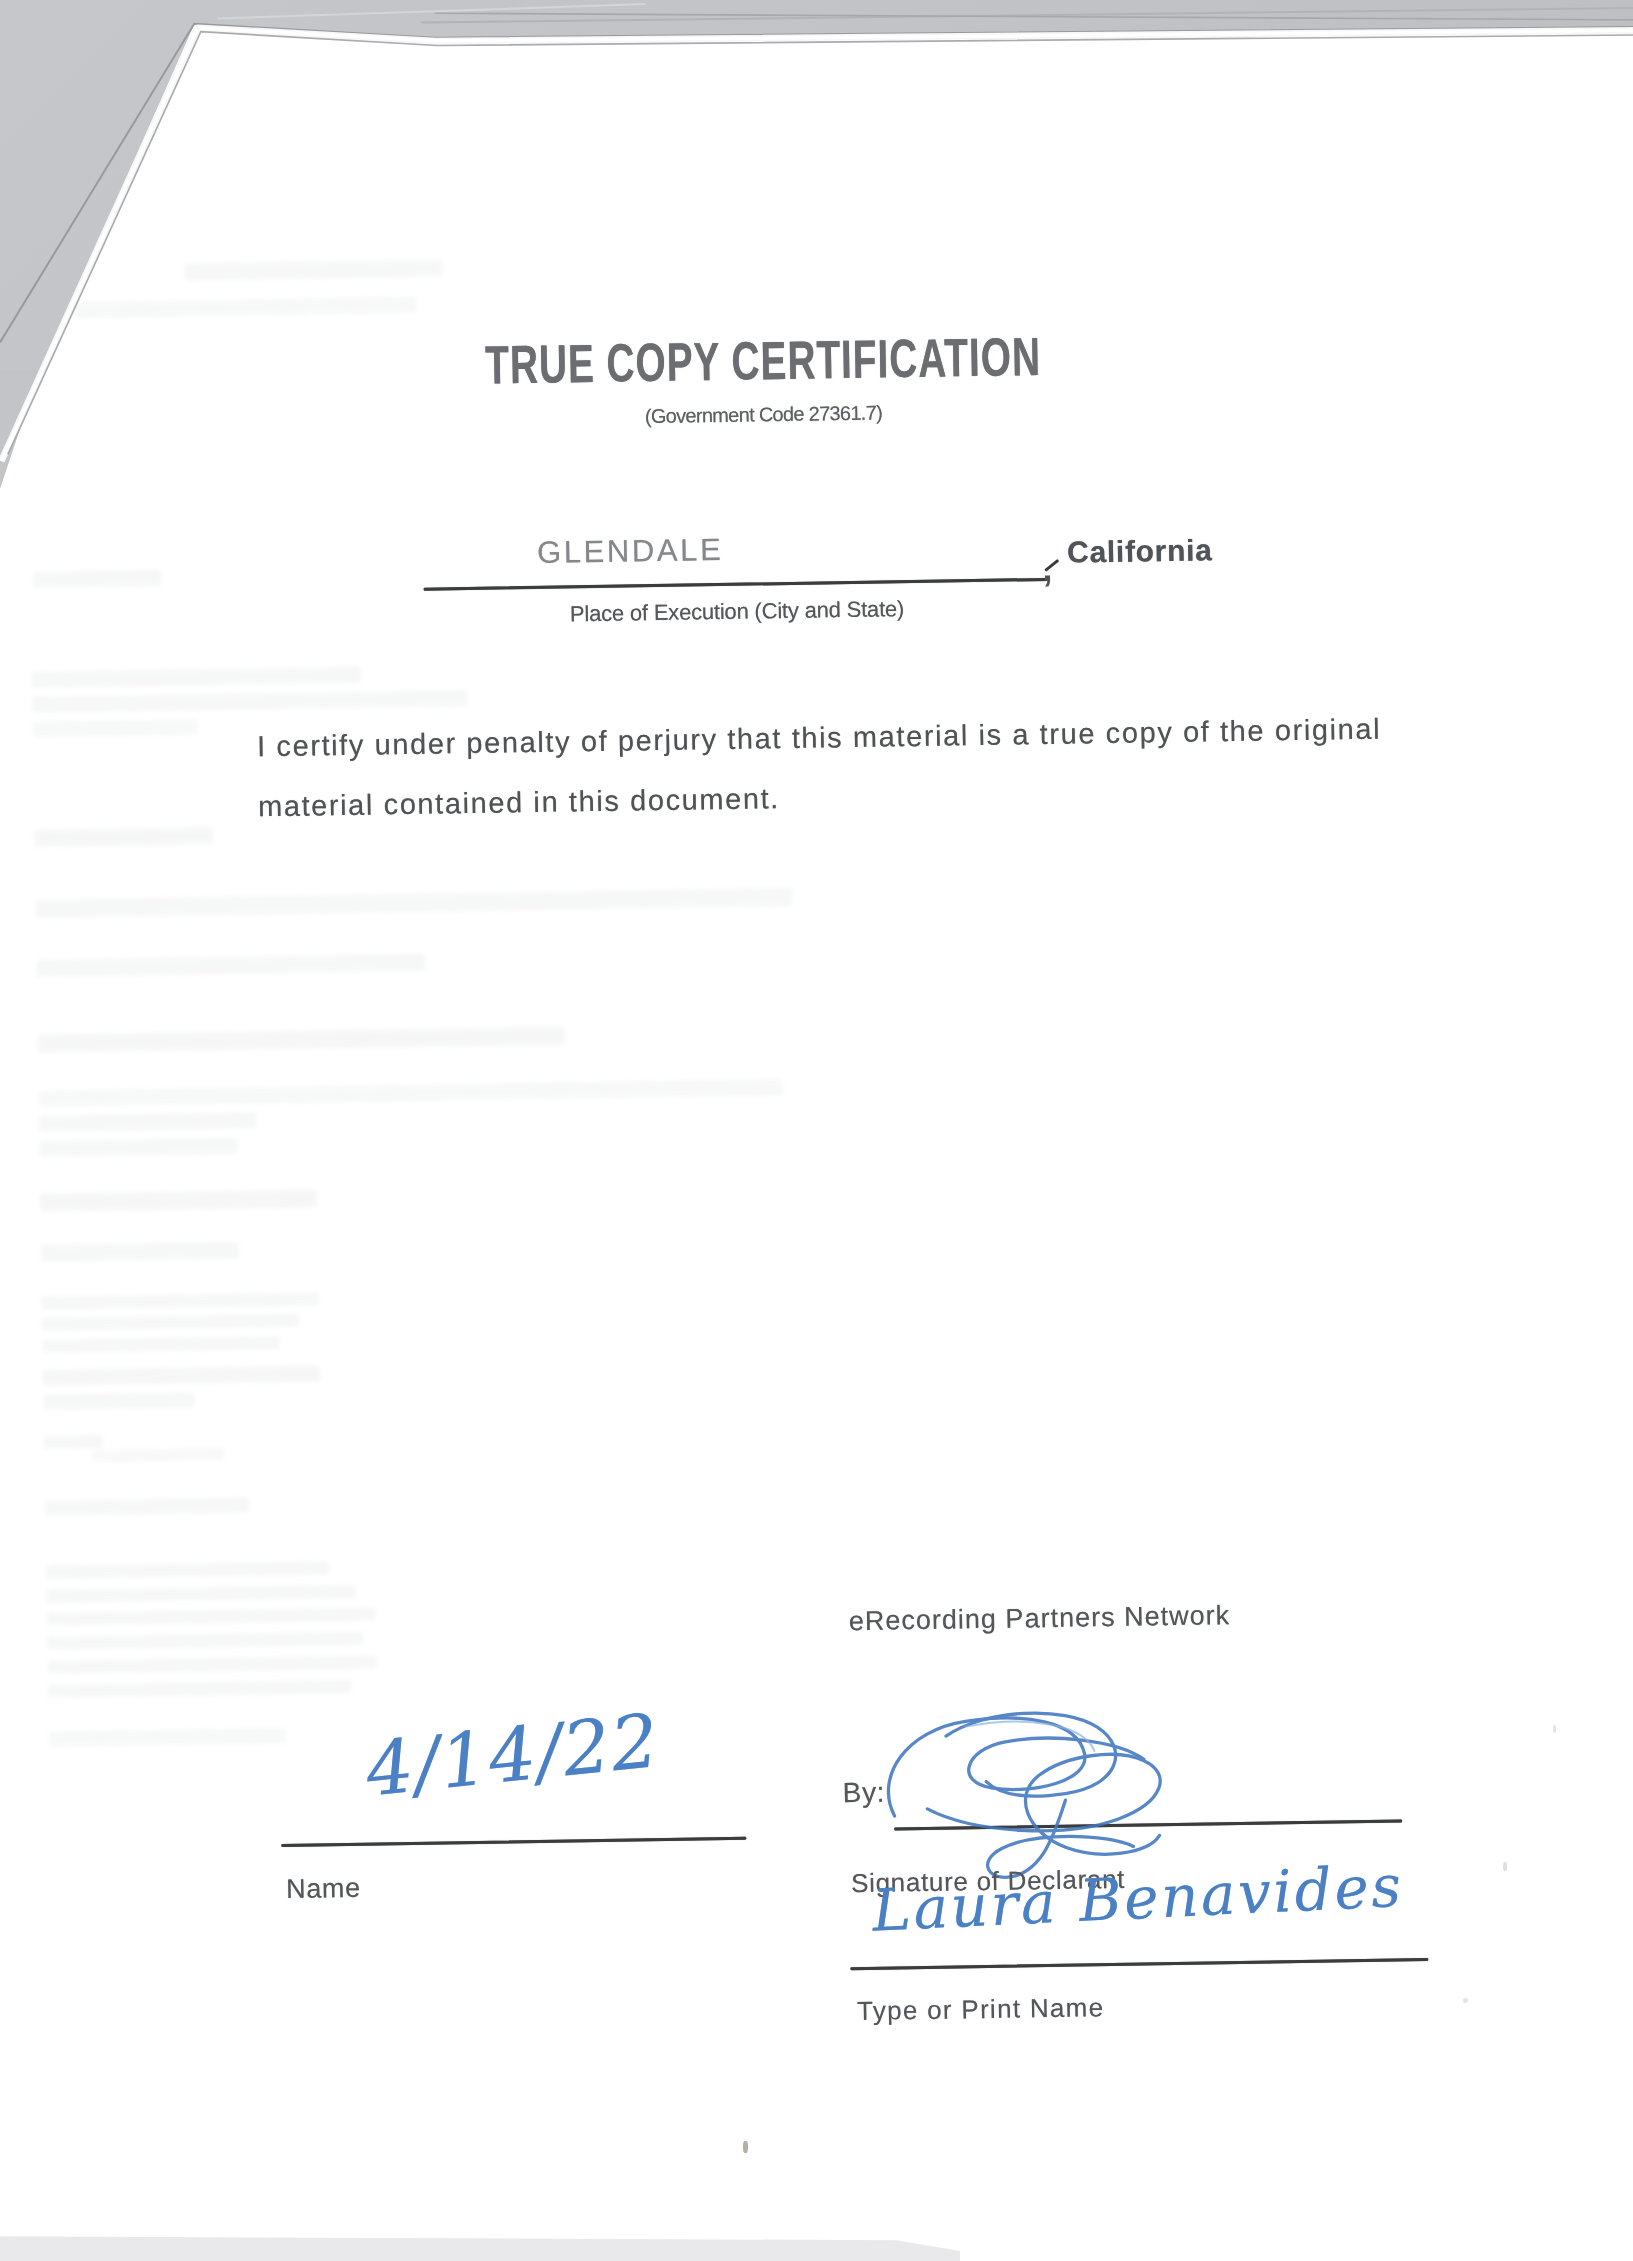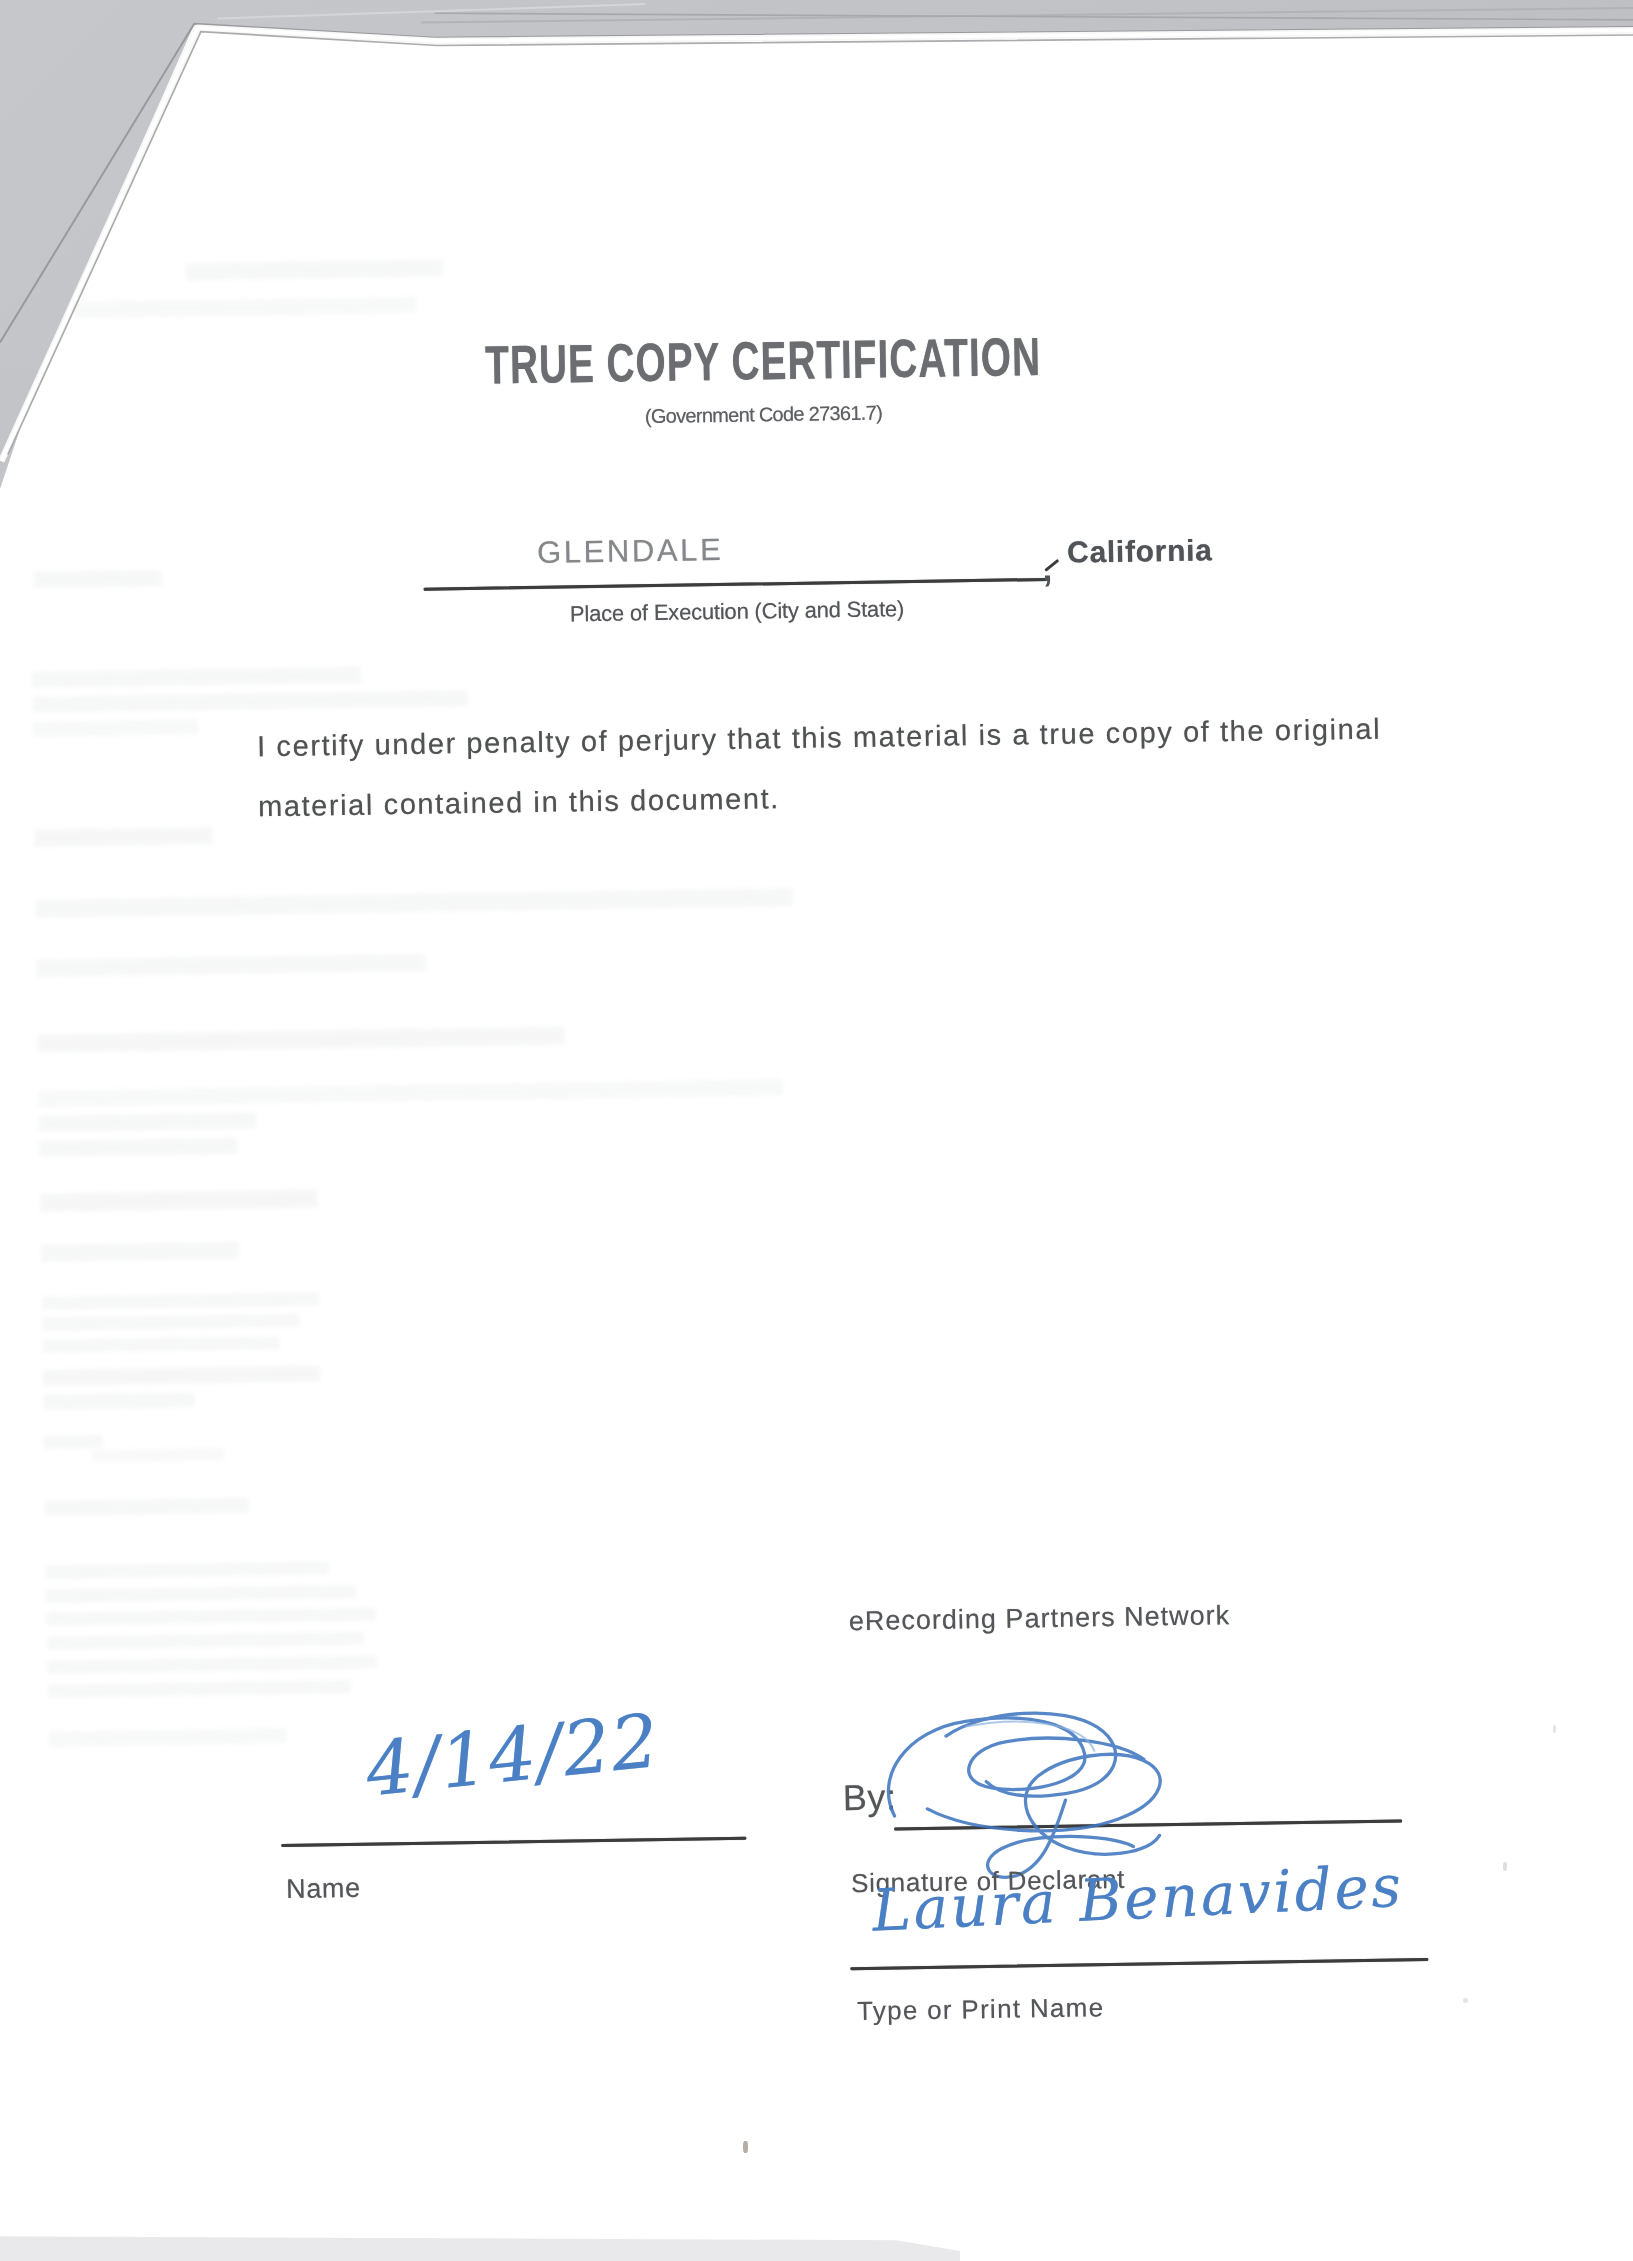--- a/index.html
+++ b/index.html
@@ -51,21 +51,21 @@
 
   .company{left:840px;top:1607px;font-size:27px;letter-spacing:1px;}
 
   .hand{color:#4b80c5;font-family:"DejaVu Serif", serif;font-style:italic;}
   .date-value{left:359px;top:1720px;font-size:74px;letter-spacing:1.3px;
     transform:rotate(-5deg);transform-origin:left bottom;
     text-shadow:0 0 0.7px rgba(75,128,197,.6);}
   .date-line{left:269px;top:1836px;width:465px;}
   .date-label{left:273px;top:1866px;font-size:27px;letter-spacing:0.7px;}
 
-  .by-label{left:831px;top:1778px;font-size:36px;letter-spacing:0.7px;}
+  .by-label{left:831px;top:1778px;font-size:28px;letter-spacing:0.7px;}
   .sig-line{left:882px;top:1829px;width:508px;}
   .sig-label{left:838px;top:1869px;font-size:26px;letter-spacing:0.7px;}
 
   .name-value{left:860px;top:1878px;font-size:58px;letter-spacing:2.6px;
     transform:rotate(-1.8deg);transform-origin:left bottom;
     text-shadow:0 0 0.7px rgba(75,128,197,.6);}
   .name-line{left:836px;top:1968px;width:578px;}
   .name-label{left:842px;top:1997px;font-size:26px;letter-spacing:1.3px;}
 
   

